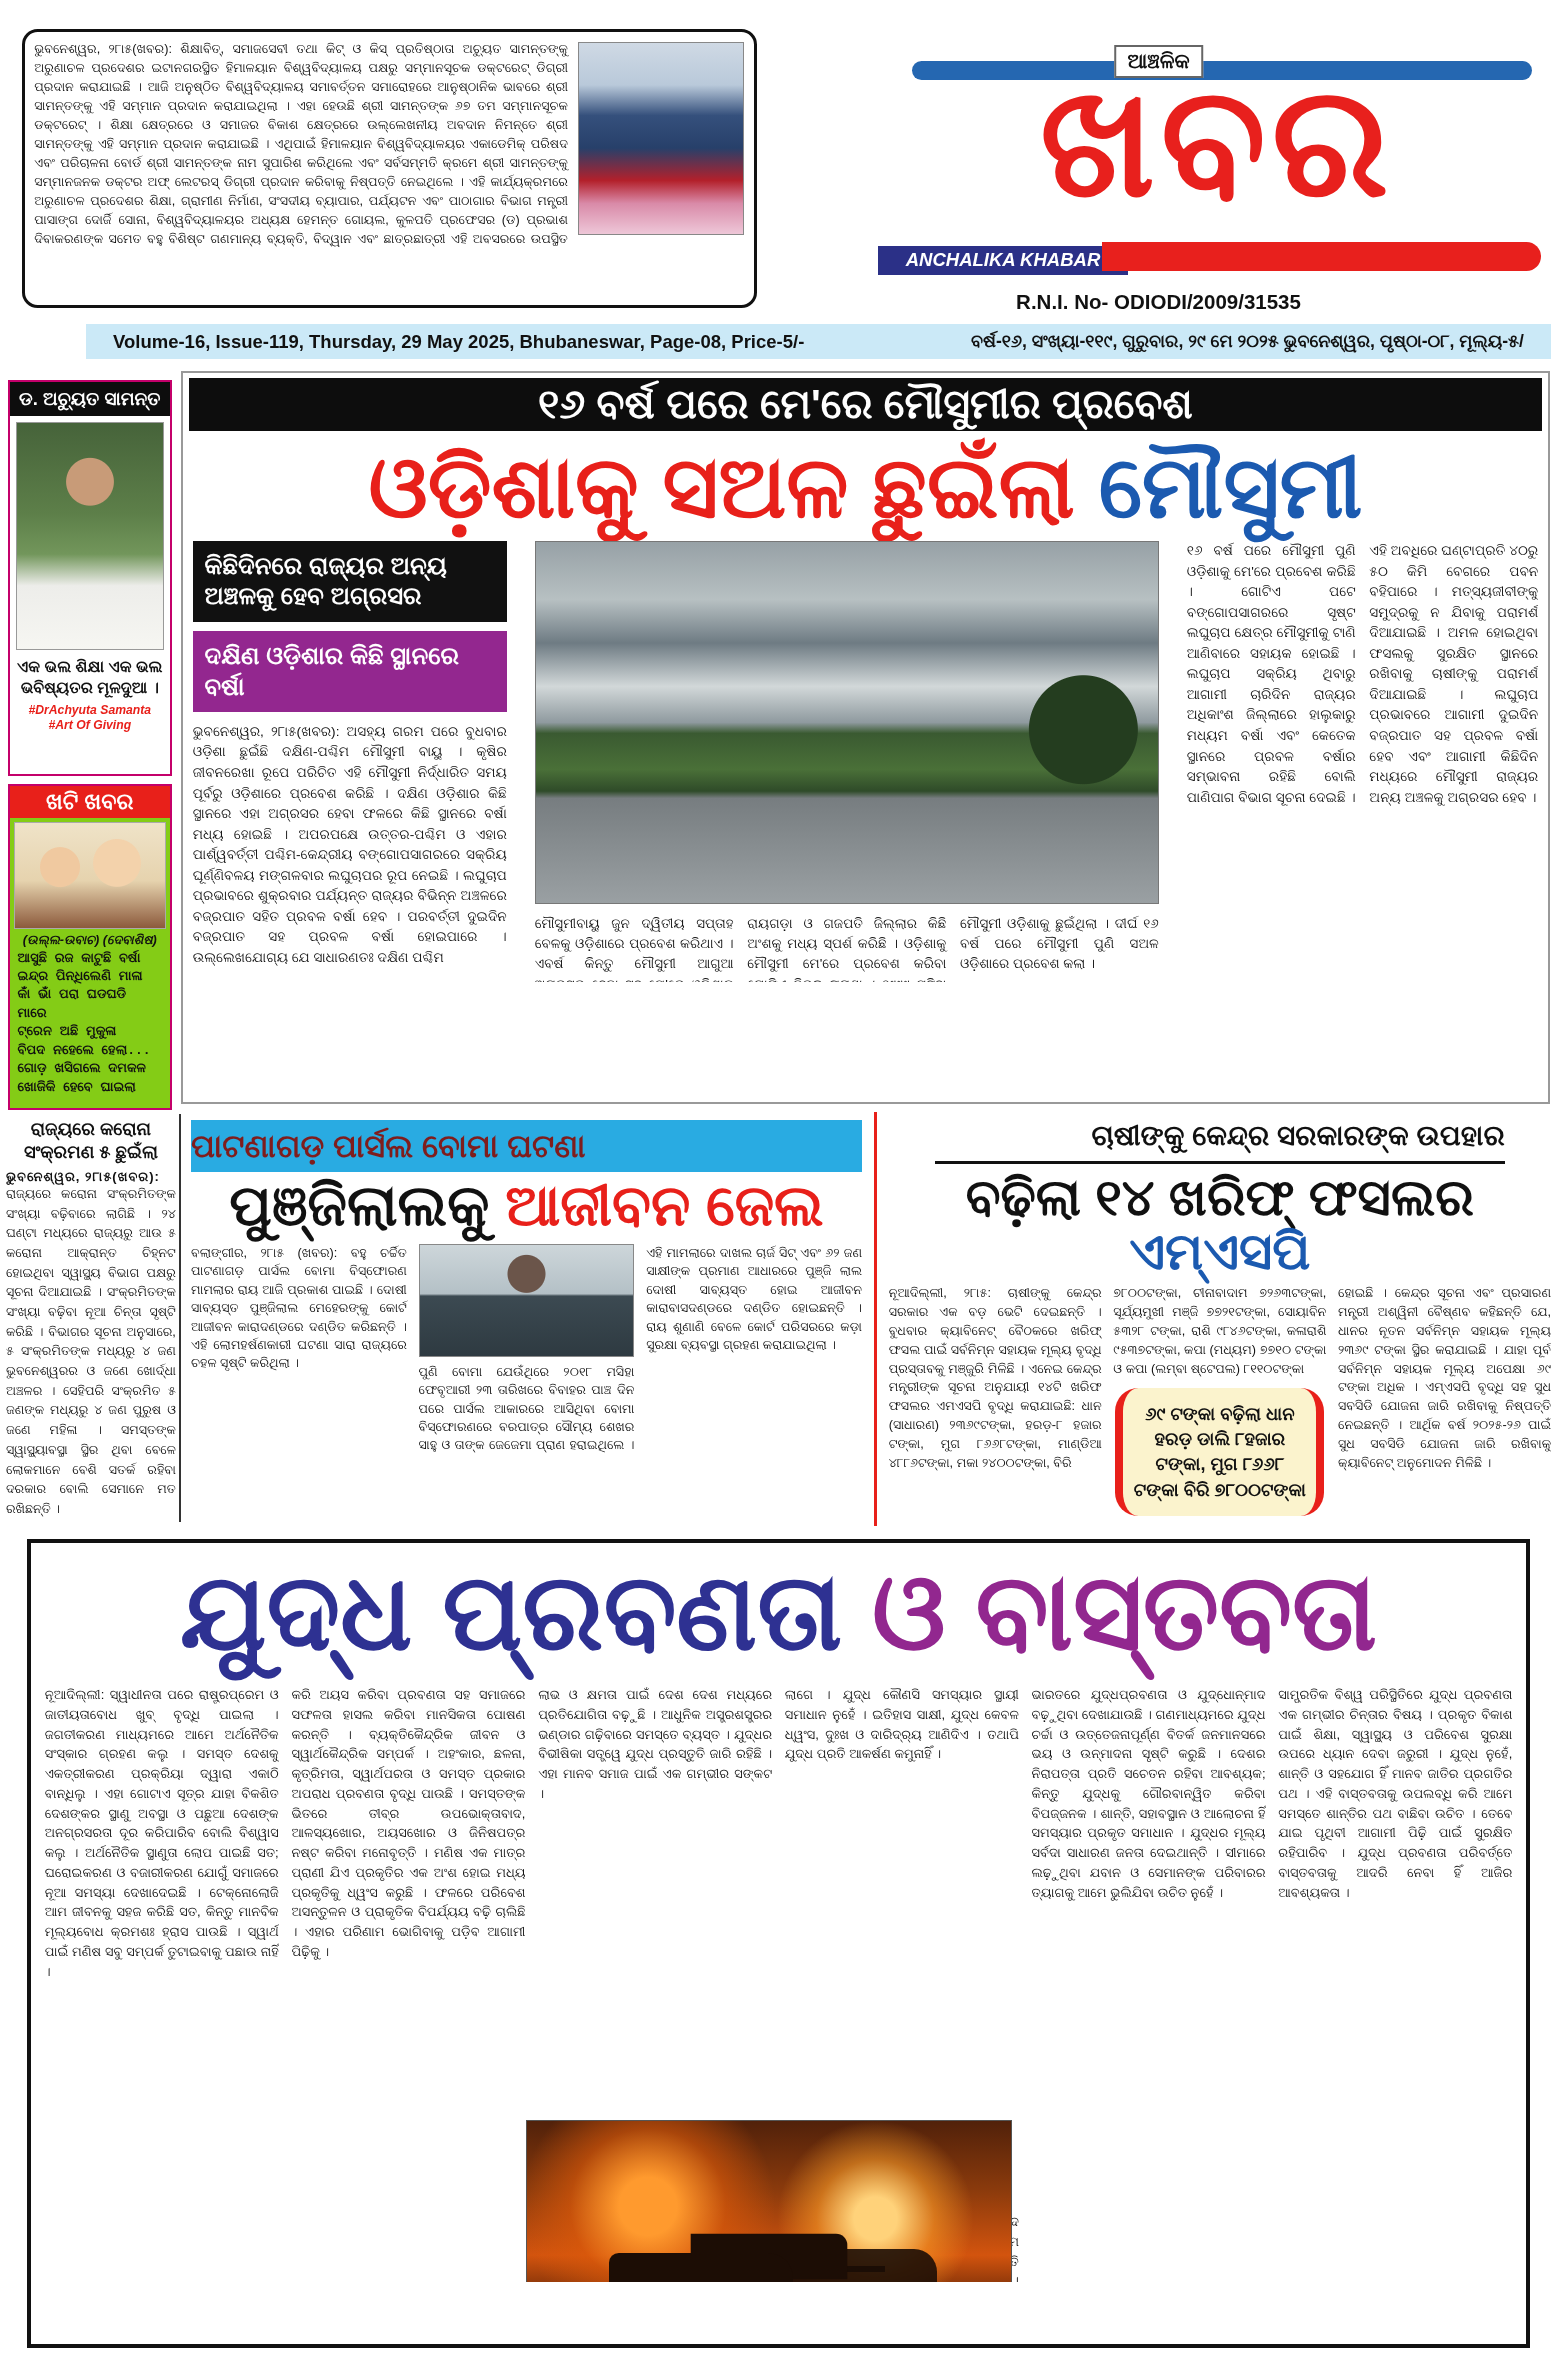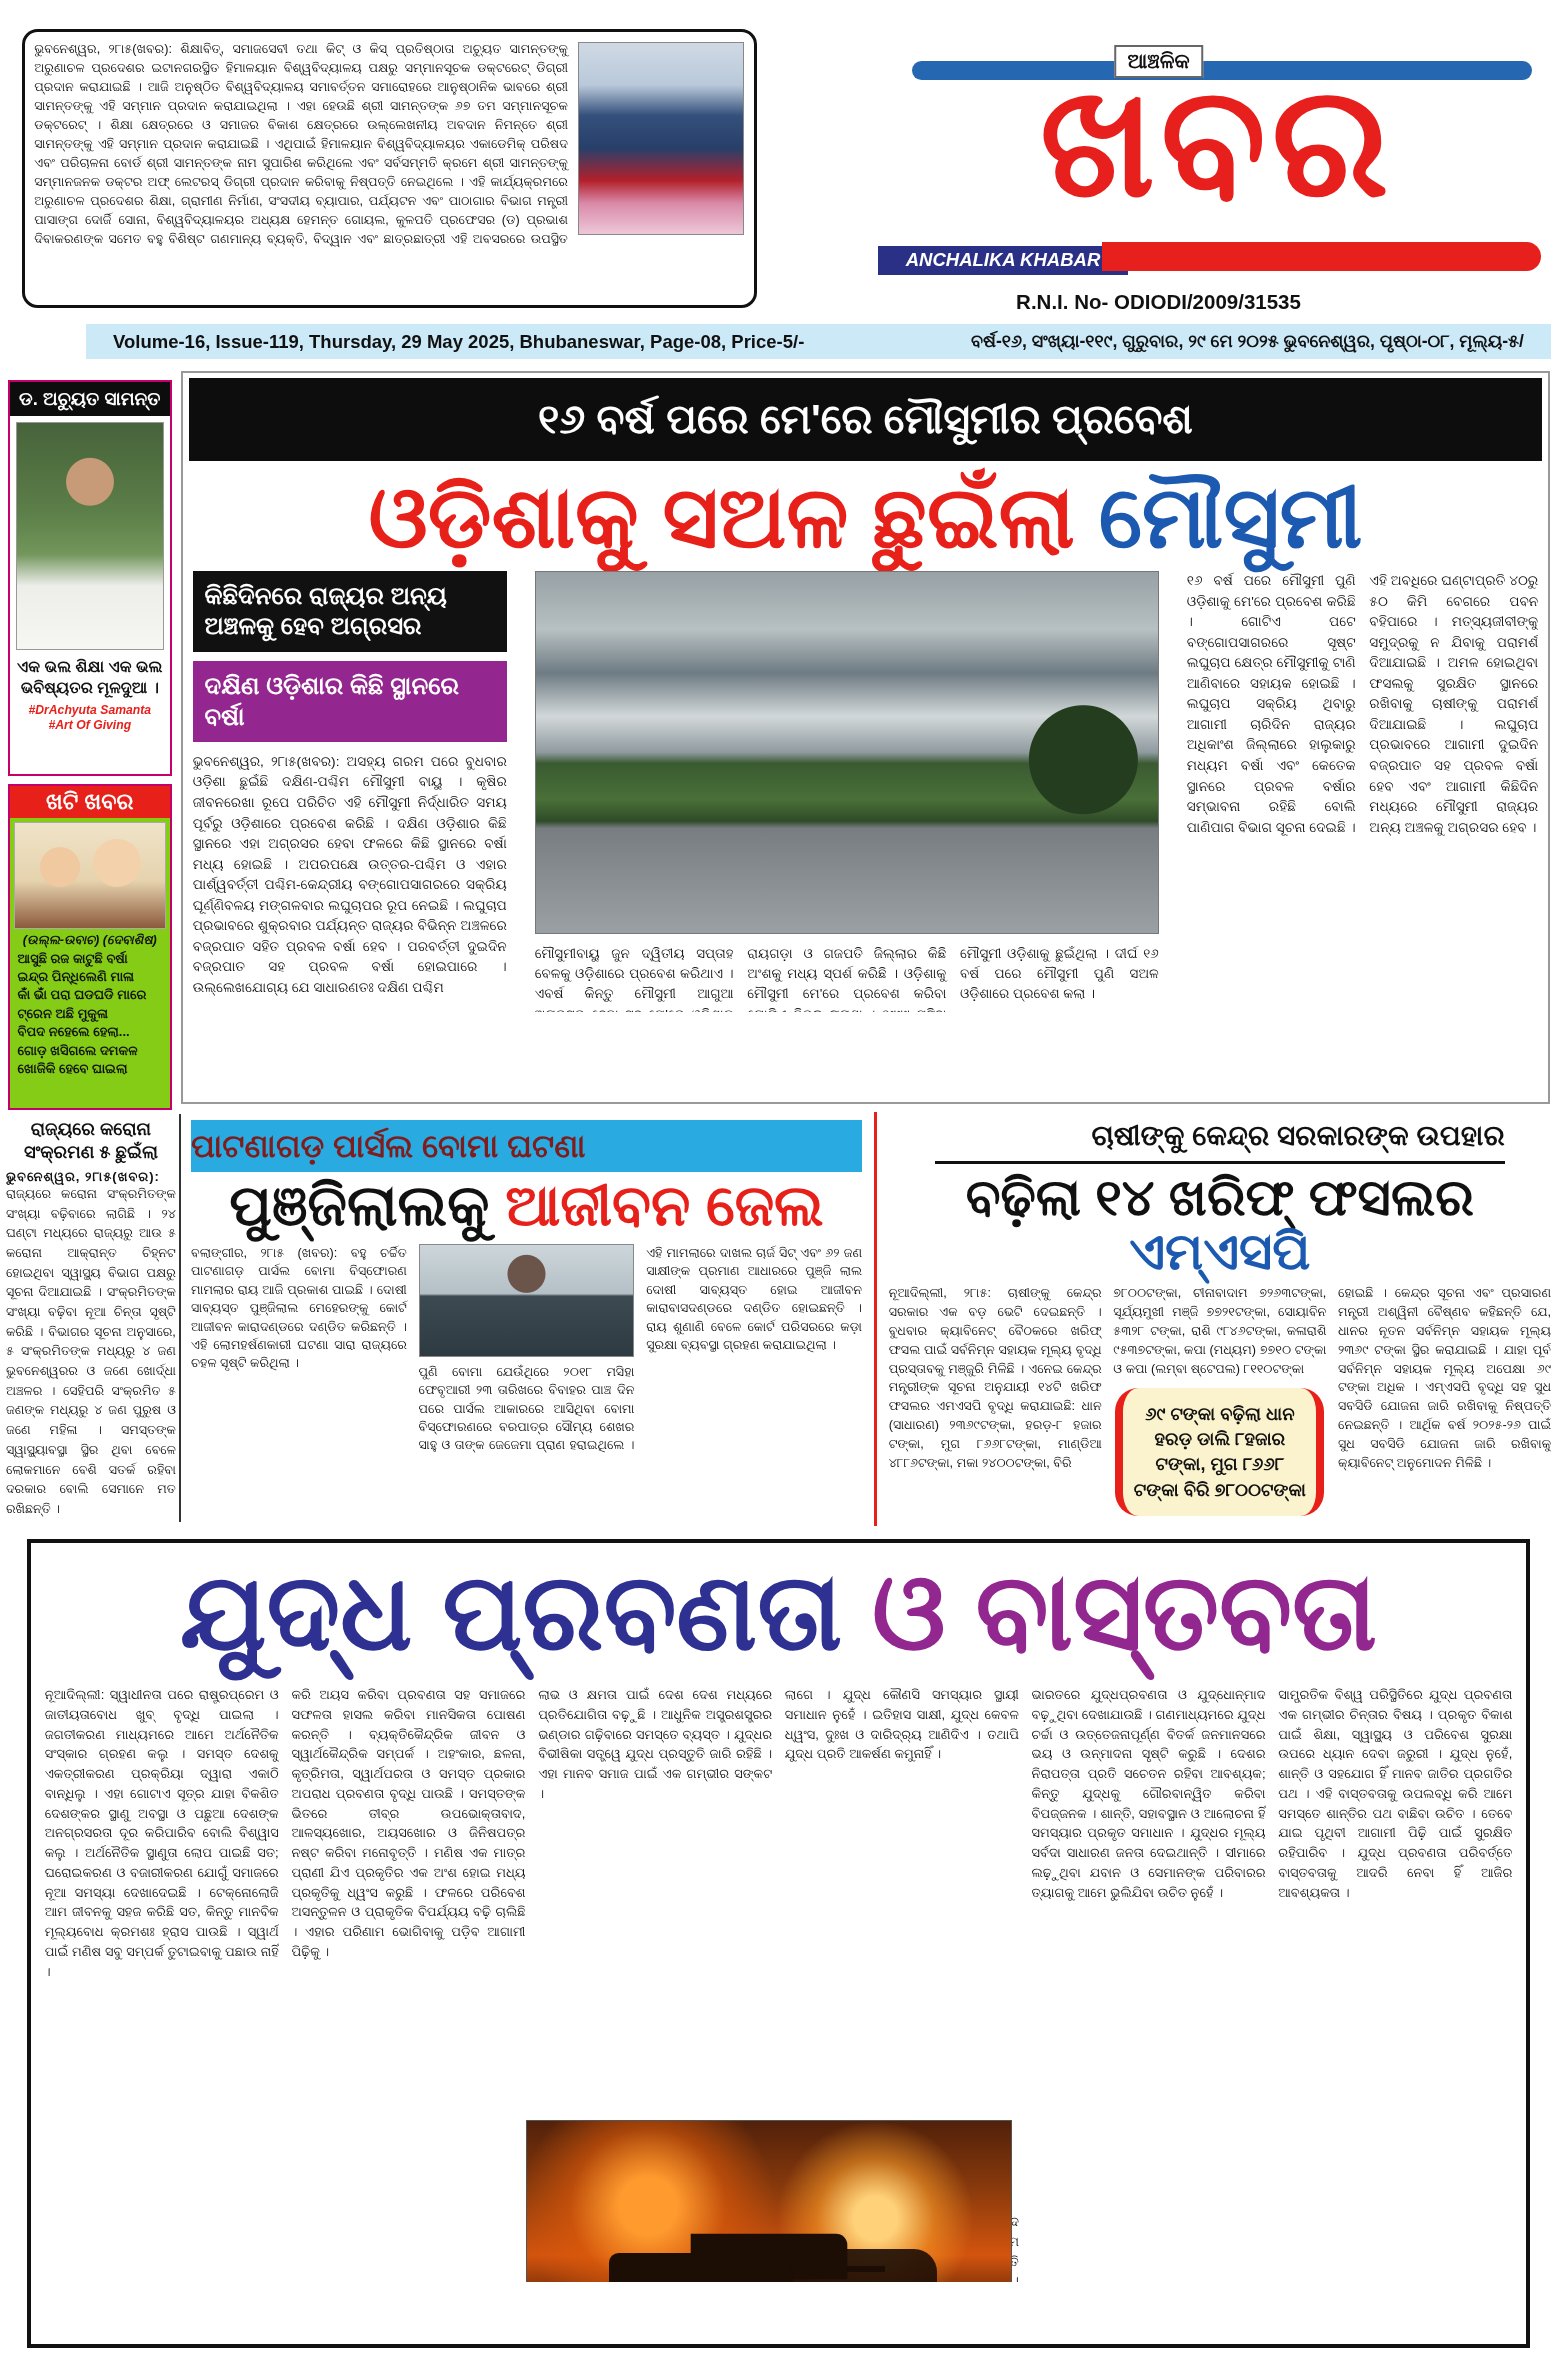--- a/index.html
+++ b/index.html
@@ -45,32 +45,32 @@
   .sb-tags{color:#e8201a;font-style:italic;font-weight:bold;font-size:12.2px;text-align:center;margin-top:3.9px;line-height:1.25;}
 
   .sb-cartoon{position:absolute;left:7.8px;top:784px;width:164px;height:326px;border:2.9px solid #c4006a;
               background:#84cc16;box-sizing:border-box;overflow:hidden;}
   .sb-cartoon .hd{background:#e8201a;color:#fff;font-size:22.4px;font-weight:bold;text-align:center;padding:2.9px 2px;}
   .sb-cartoon-img{height:105px;margin:3.9px;border:1px solid #aaa;
      background:radial-gradient(circle at 30% 42%,#f0c9a0 0 19.5px,transparent 20.5px),
                 radial-gradient(circle at 68% 38%,#f3d2ab 0 23.4px,transparent 24.4px),
                 linear-gradient(180deg,#efe3c8 0%,#e6d3ae 55%,#8c5a3c 100%);}
   .sb-cartoon-cap{font-size:12.7px;font-weight:bold;text-align:center;font-style:italic;}
-  .sb-poem{font-size:13px;font-weight:600;line-height:1.42;padding:2px 7.8px;}
+  .sb-poem{font-size:13px;font-weight:600;line-height:1.42;padding:2px 7.8px;font-family:Liberation Mono, monospace;}
 
   .sb-corona{position:absolute;left:5.9px;top:1118px;width:170px;height:406px;overflow:hidden;}
   .sb-corona .hd{font-size:18px;font-weight:bold;text-align:center;line-height:1.25;margin-bottom:3.9px;}
   .sb-corona .dl{font-weight:bold;font-size:13px;letter-spacing:1px;}
   .sb-corona .bd{font-size:12.7px;line-height:1.55;text-align:justify;}
 
   
   .main-story{position:absolute;left:181px;top:371px;width:1369px;height:733px;border:2.9px solid #999;
               box-sizing:border-box;background:#fff;overflow:hidden;}
   .ms-banner{margin:4.9px 5.9px;background:#0d0d0d;color:#fff;text-align:center;font-size:41px;
-             font-weight:bold;padding:18px 0;}
+             font-weight:bold;padding:3px 0;}
   .ms-headline{text-align:center;font-weight:bold;font-size:86px;line-height:1.02;padding:7.8px 0 3.9px;}
   .ms-headline .red{color:#e8201a;} .ms-headline .blue{color:#1b5ab0;}
   .ms-content{display:flex;gap:28px;padding:5.9px 9.8px 0;height:441px;overflow:hidden;}
   .ms-left{width:314px;flex:none;}
   .ms-box-black{background:#111;color:#fff;font-size:24.4px;font-weight:bold;padding:9.8px 11.7px;line-height:1.25;}
   .ms-box-purple{background:#93278f;color:#fff;font-size:24.4px;font-weight:bold;padding:9.8px 11.7px;line-height:1.25;margin-top:9.8px;}
   .ms-left-text{margin-top:9.8px;font-size:13.7px;line-height:1.5;text-align:justify;}
   .ms-center{width:624px;flex:none;display:flex;flex-direction:column;}
   .ms-photo{height:361px;border:1px solid #777;
      background:radial-gradient(circle at 88% 52%,#243d1f 0 54px,transparent 55px),

